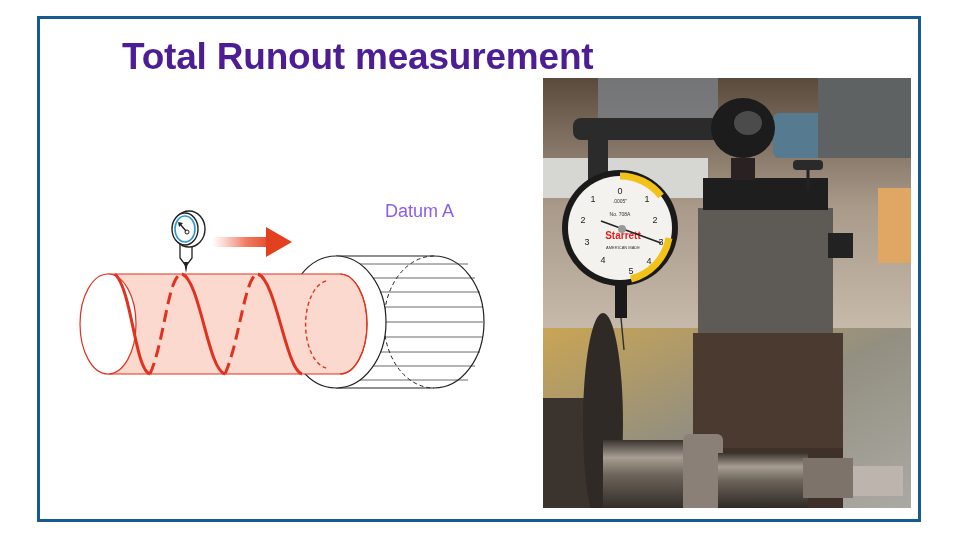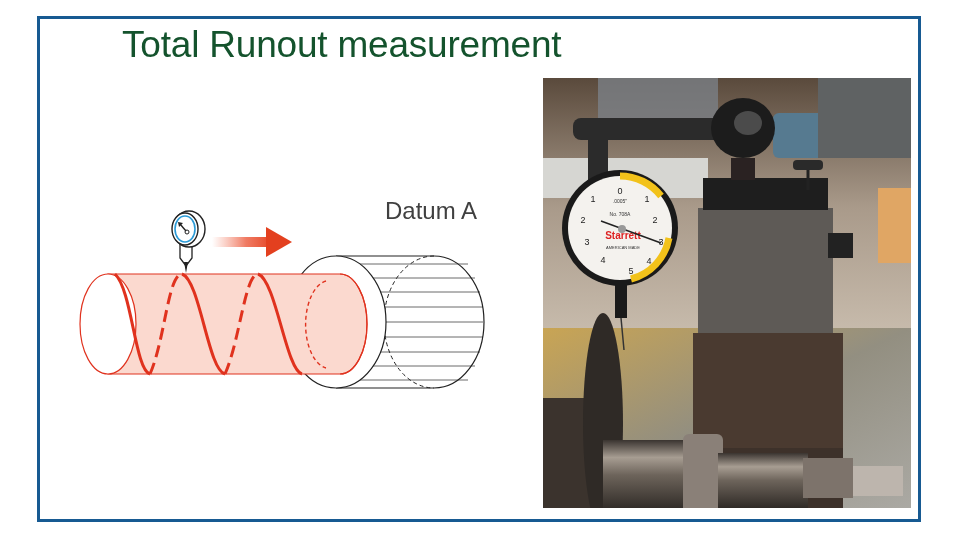--- a/index.html
+++ b/index.html
@@ -1,20 +1,20 @@
 <!DOCTYPE html>
 <html><head>
 <meta charset="utf-8">
 <style>
   html, body { margin:0; padding:0; background:#ffffff; }
   body { width:960px; height:540px; position:relative; overflow:hidden; font-family:"Liberation Sans", sans-serif; }
   .frame { position:absolute; left:37px; top:16px; width:878px; height:500px; border:3px solid #175a92; }
-  .title { position:absolute; left:122px; top:24px; font-size:37px; font-weight:normal; color:#14532d; letter-spacing:-0.2px; white-space:nowrap; font-family:"Liberation Sans", sans-serif; }
+  .title { position:absolute; left:122px; top:36px; font-size:37px; font-weight:bold; color:#4c1d95; letter-spacing:-0.2px; white-space:nowrap; font-family:"Liberation Sans", sans-serif; }
   .diagram { position:absolute; left:40px; top:180px; width:500px; height:230px; }
-  .datum { position:absolute; left:385px; top:199px; font-size:24px; color:#404040; line-height:24px; font-family:"Liberation Sans", sans-serif; }
+  .datum { position:absolute; left:385px; top:199px; font-size:18px; color:#8b5cf6; line-height:24px; font-family:"Liberation Sans", sans-serif; }
   .photo { position:absolute; left:543px; top:78px; width:368px; height:430px; overflow:hidden; }
 </style>
 </head>
 <body>
 
 <div class="frame"></div>
 
 <div class="title">Total Runout measurement</div>
 
 <svg class="diagram" viewBox="0 0 500 230" width="500" height="230">

